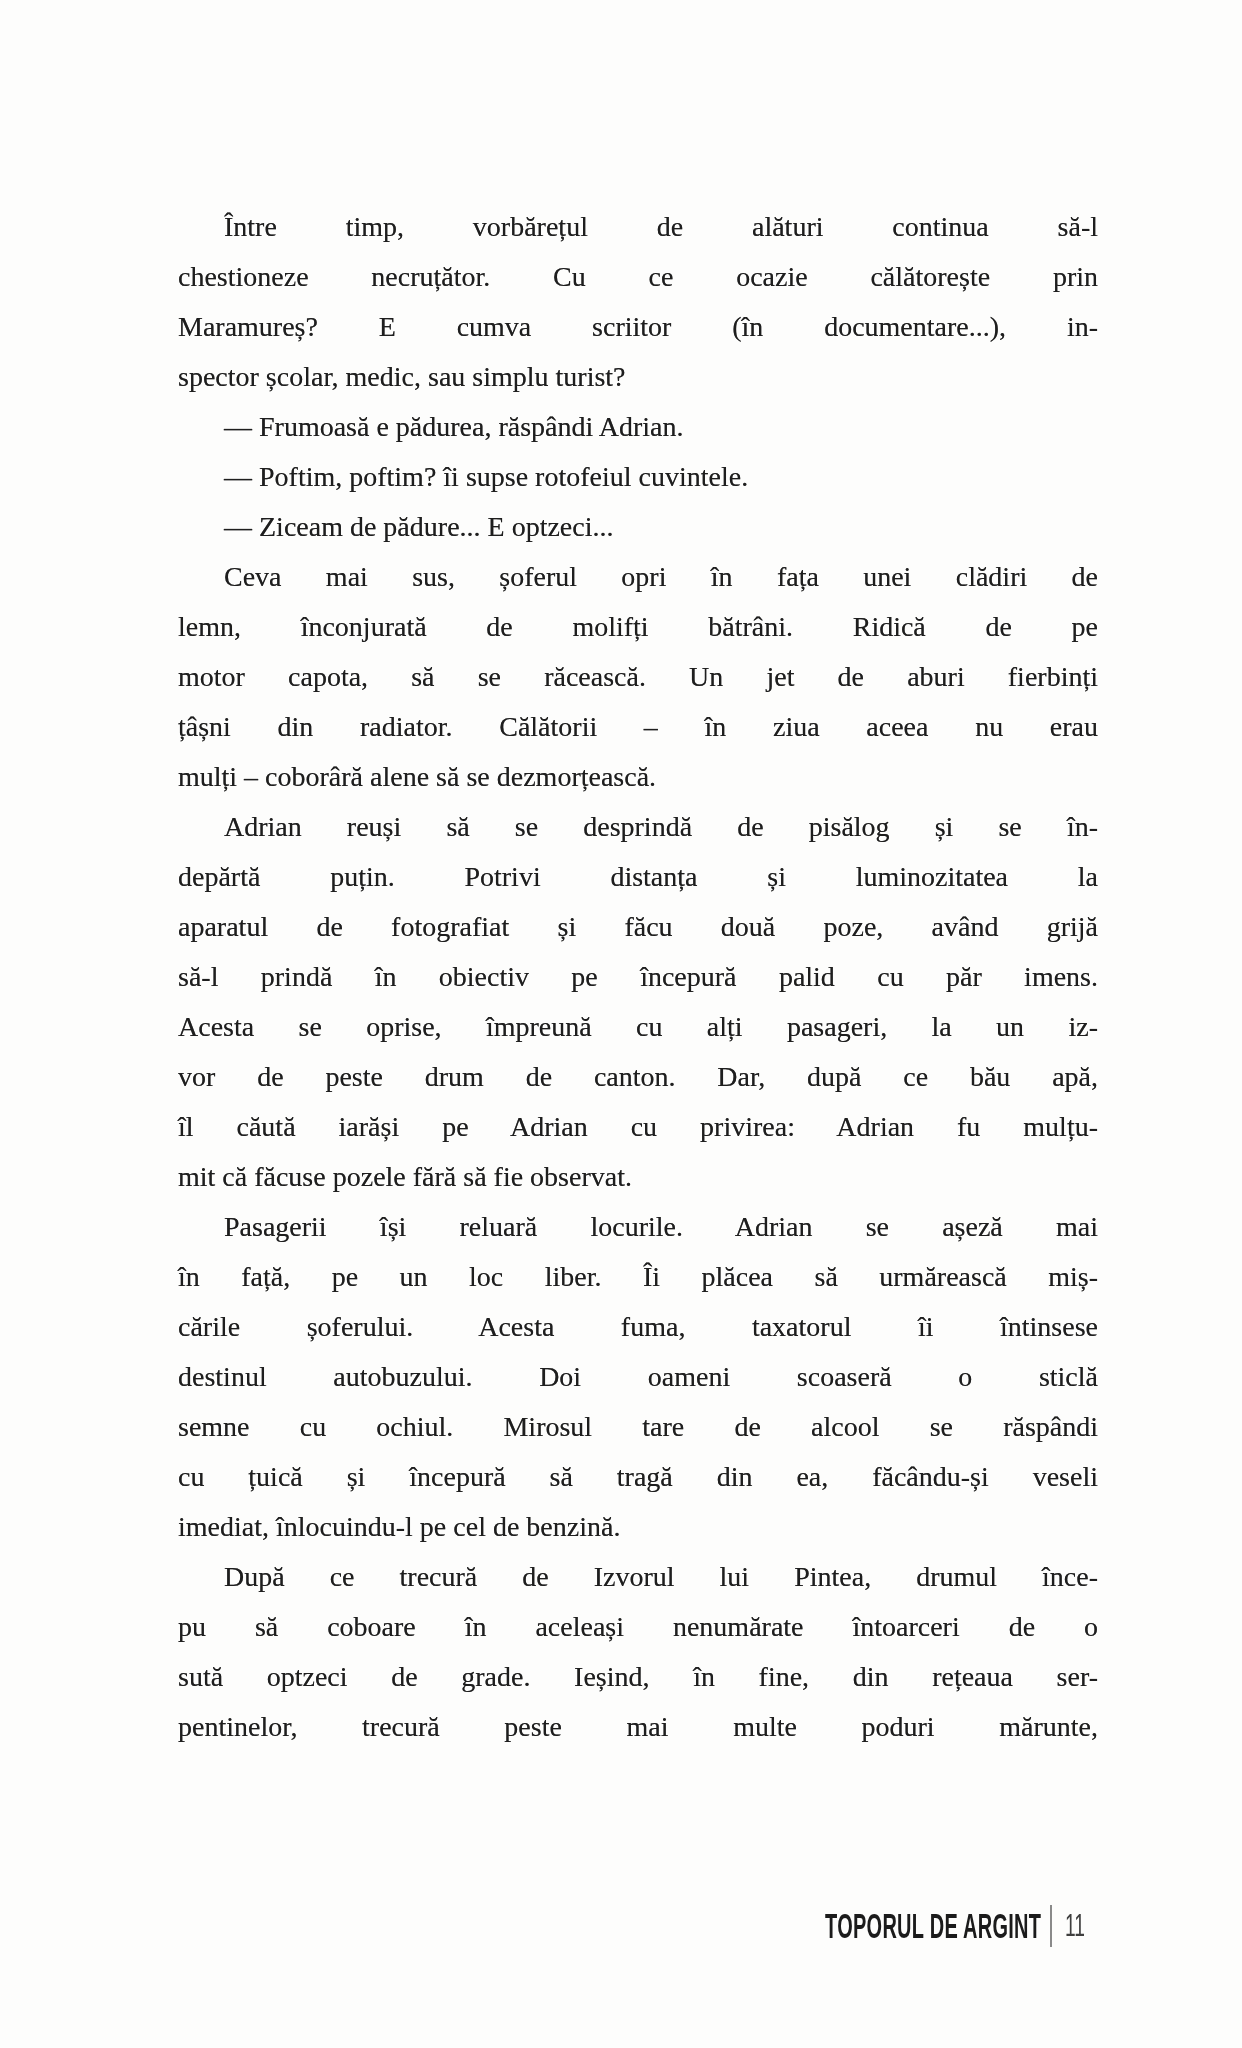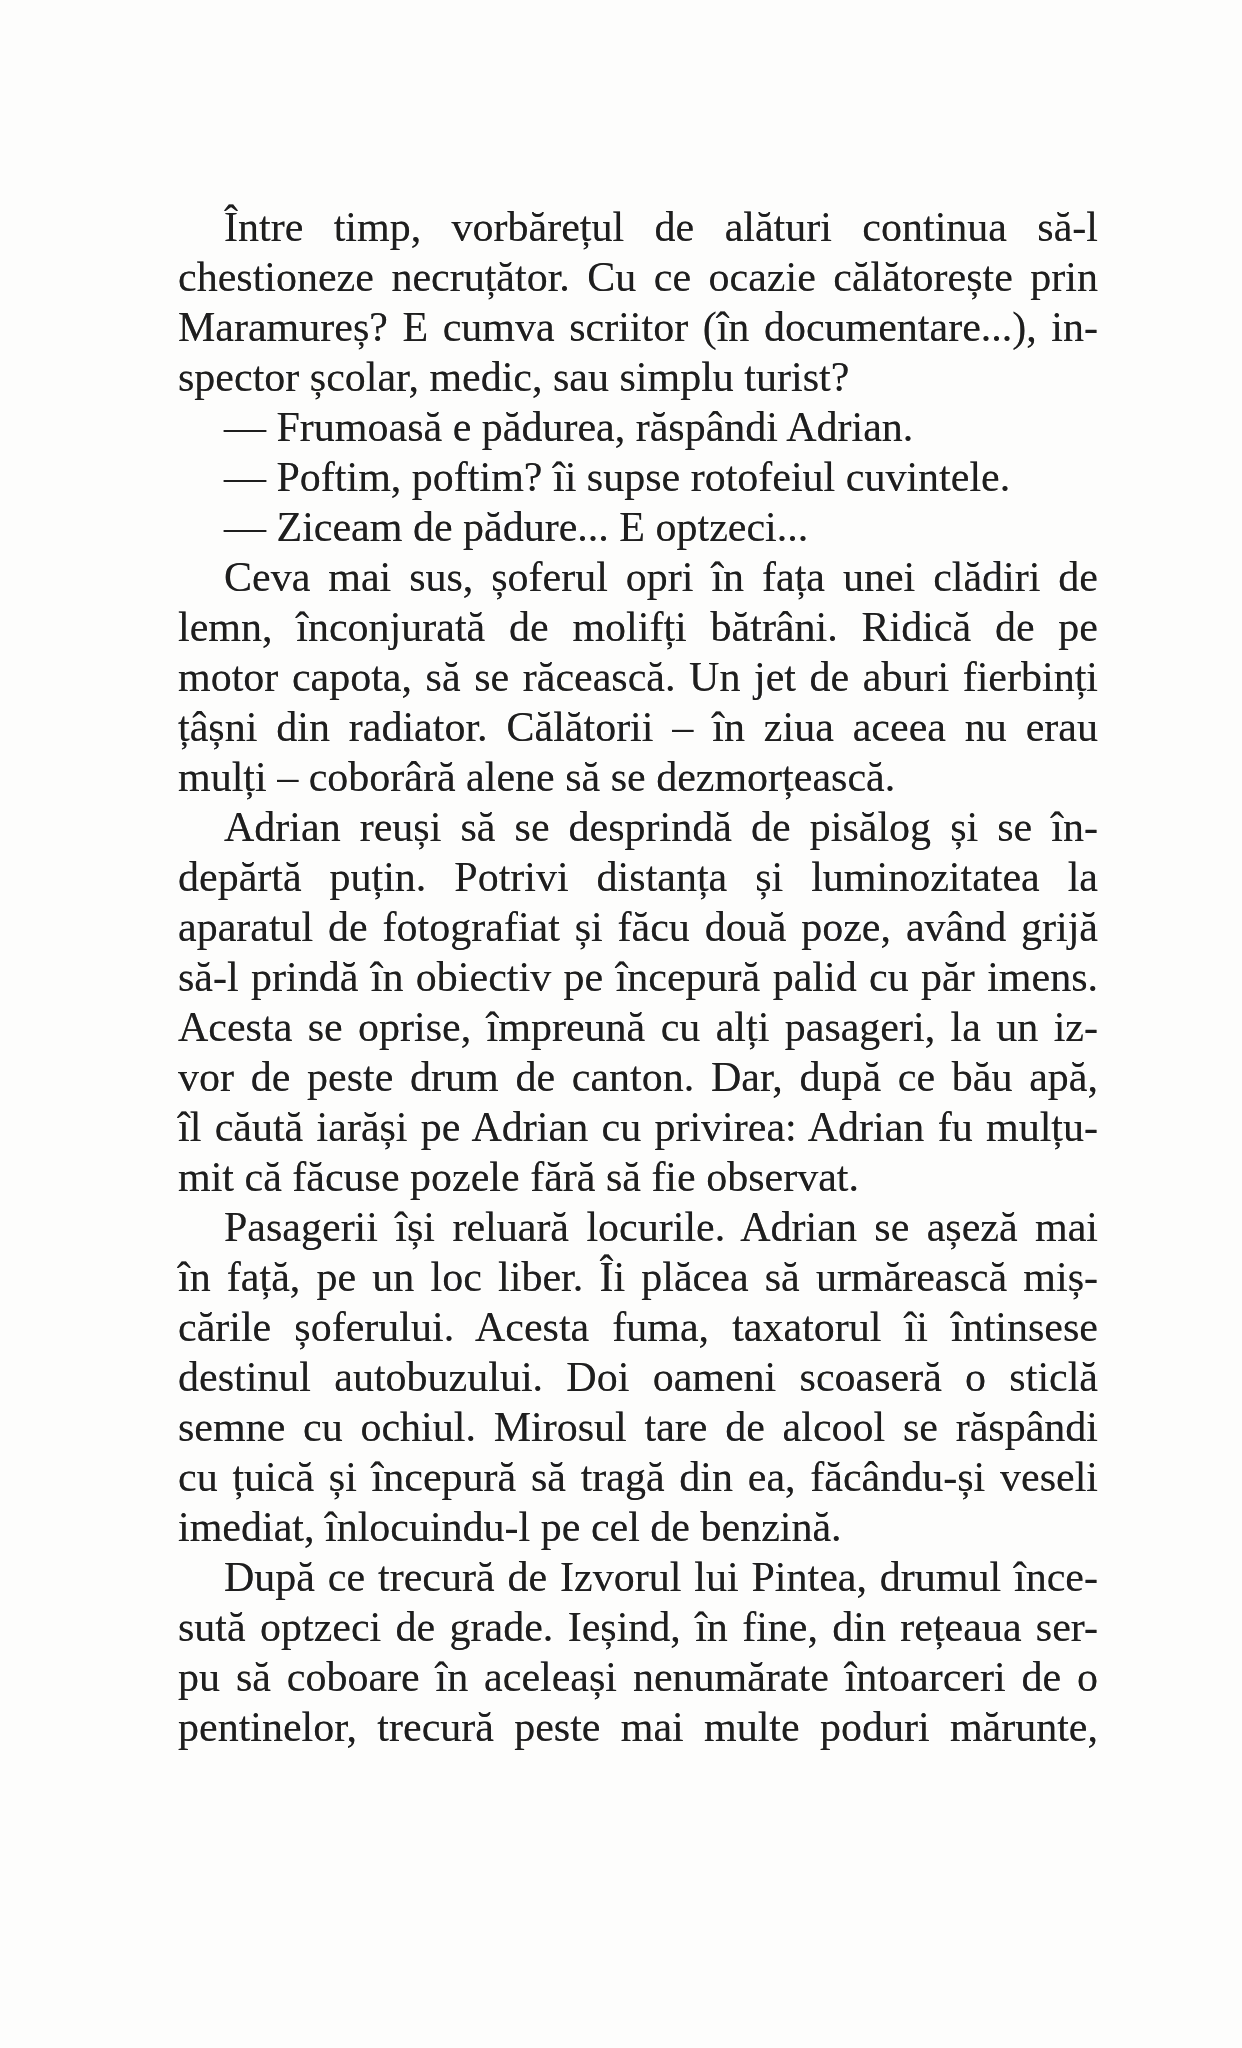--- a/index.html
+++ b/index.html
@@ -13,21 +13,21 @@
   .page {
     position: absolute; inset: 0;
     background: #fdfdfc;
   }
   #text-block {
     position: absolute;
     left: 178px; top: 202px; width: 920px;
     color: #1e1e1e;
   }
   .line {
-    font-size: 42px;
+    font-size: 28px;
     line-height: 50px;
     white-space: nowrap;
     text-shadow: 0 0 0.5px rgba(20,20,20,0.6);
   }
   .line.indent { text-indent: 46px; }
   .line.justify {
     text-align: justify;
     text-align-last: justify;
   }
   .footer {
@@ -109,20 +109,25 @@
         <div class="line indent justify">Pasagerii își reluară locurile. Adrian se așeză mai</div>
         <div class="line justify">în față, pe un loc liber. Îi plăcea să urmărească miș-</div>
         <div class="line justify">cările șoferului. Acesta fuma, taxatorul îi întinsese</div>
         <div class="line justify">destinul autobuzului. Doi oameni scoaseră o sticlă</div>
         <div class="line justify">semne cu ochiul. Mirosul tare de alcool se răspândi</div>
         <div class="line justify">cu țuică și începură să tragă din ea, făcându-și veseli</div>
         <div class="line">imediat, înlocuindu-l pe cel de benzină.</div>
       </div>
       <div>
         <div class="line indent justify">După ce trecură de Izvorul lui Pintea, drumul înce-</div>
+        <div class="line justify">pu să coboare în aceleași nenumărate întoarceri de o</div>
         <div class="line justify">sută optzeci de grade. Ieșind, în fine, din rețeaua ser-</div>
-        <div class="line justify">pu să coboare în aceleași nenumărate întoarceri de o</div>
         <div class="line justify">pentinelor, trecură peste mai multe poduri mărunte,</div>
       </div>
     </div>
 
+  <div class="footer">
+    <span class="book-title">TOPORUL DE ARGINT</span>
+    <span class="footer-sep"></span>
+    <span class="page-num">11</span>
+  </div>
 
 </div>
 
 </body></html>

